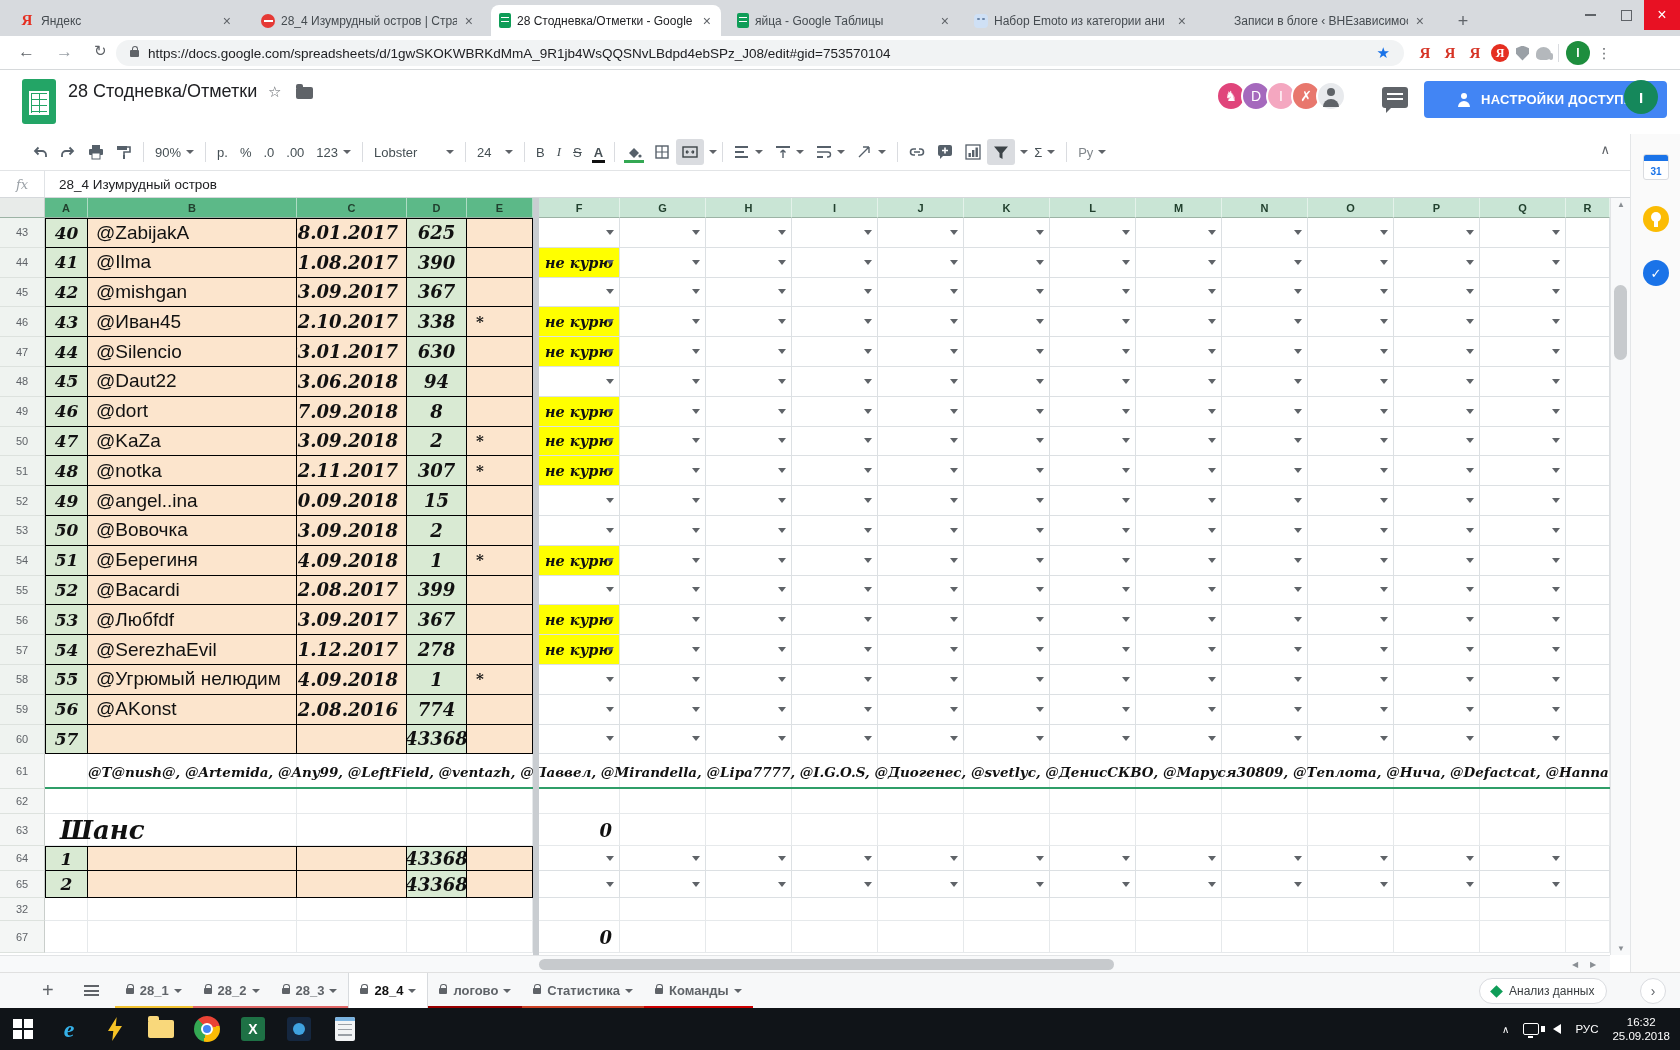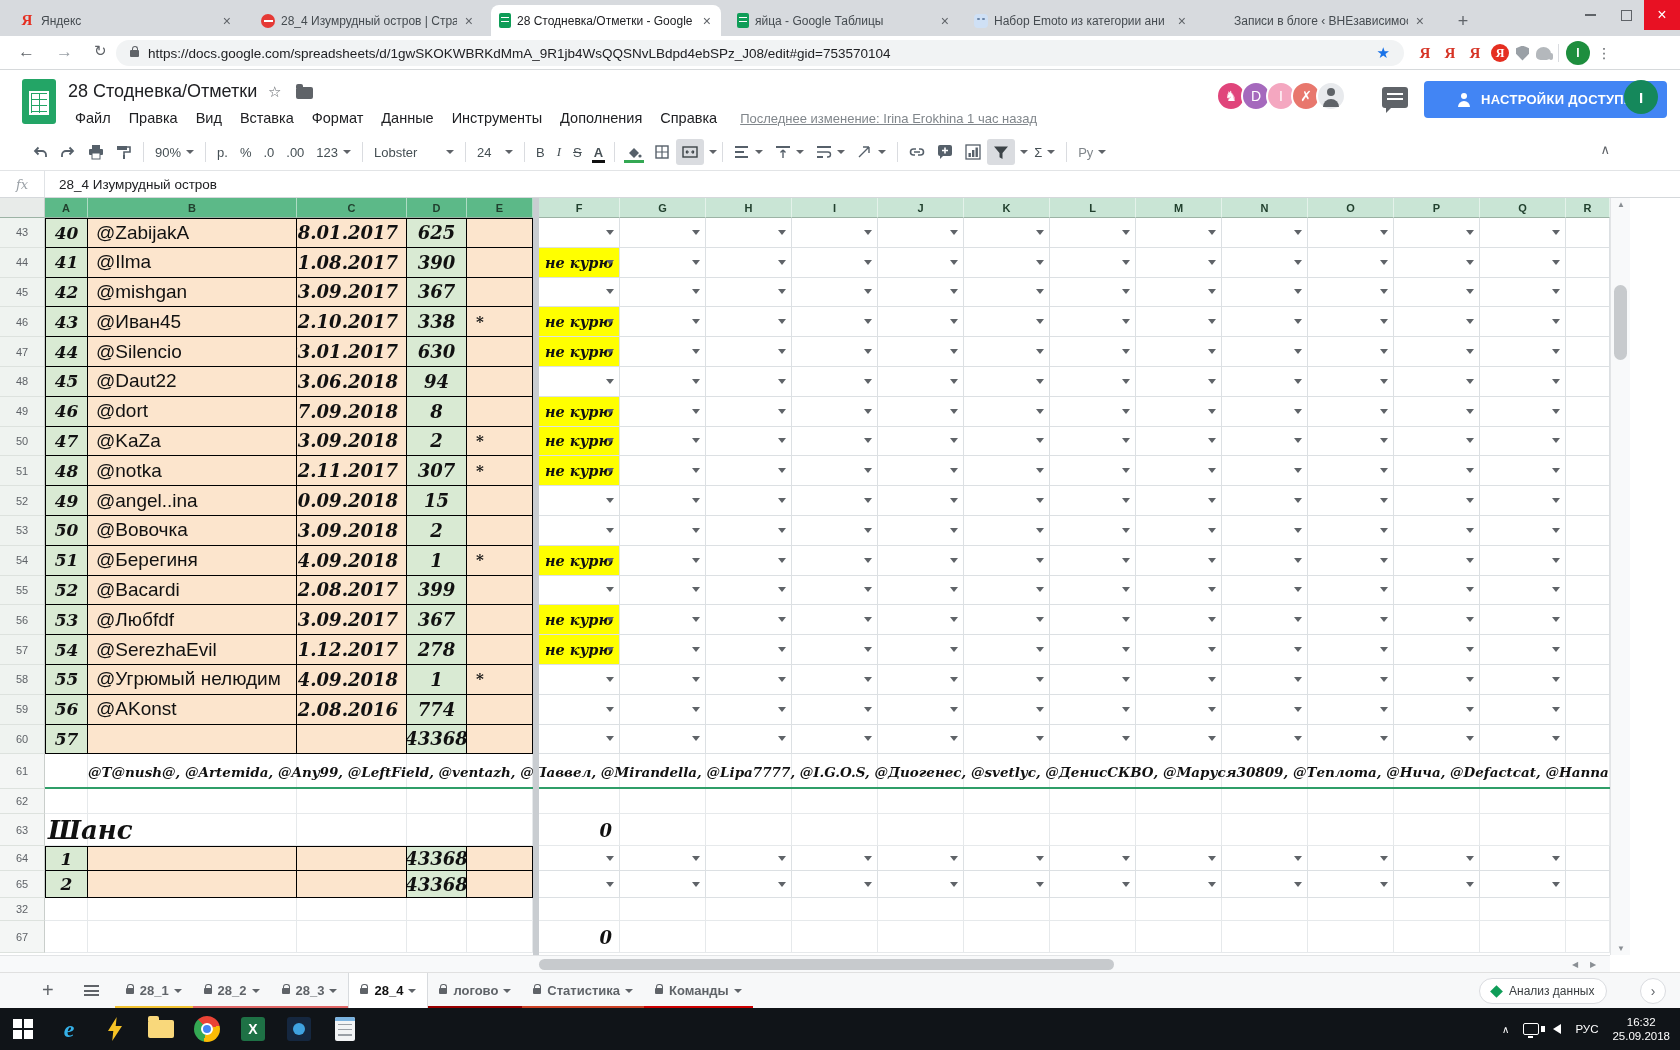--- a/index.html
+++ b/index.html
@@ -244,32 +244,20 @@
     </div>
   </div>
 
   <div class="appheader">
     <div class="sheets-logo">
         <i></i>
       </div>
     <div class="doc-title">28 Стодневка/Отметки</div>
     <span class="title-star">☆</span>
     <span class="folder-move"></span>
-    <div class="menubar">
-      <span class="menu">Файл</span>
-        <span class="menu">Правка</span>
-        <span class="menu">Вид</span>
-        <span class="menu">Вставка</span>
-        <span class="menu">Формат</span>
-        <span class="menu">Данные</span>
-        <span class="menu">Инструменты</span>
-        <span class="menu">Дополнения</span>
-        <span class="menu">Справка</span>
-        <span class="lastedit">Последнее изменение: Irina Erokhina 1 час назад</span>
-    </div>
     <div class="avatars">
         <div class="collab" style="background: rgb(224, 69, 123);">♞</div>
         <div class="collab" style="background: rgb(165, 105, 189);">D</div>
         <div class="collab" style="background: rgb(244, 167, 192);">I</div>
         <div class="collab" style="background: rgb(232, 119, 109);">✗</div>
         <div class="collab anon" style="background: rgb(232, 234, 237);"></div>
       </div>
     <div class="commentico"></div>
     <div class="sharebtn">
       <span class="personico"></span>
@@ -843,21 +831,21 @@
       <div class="c cL" style="left: 792px; top: 616px; width: 86px; height: 32px;"></div>
       <div class="c cL" style="left: 878px; top: 616px; width: 86px; height: 32px;"></div>
       <div class="c cL" style="left: 964px; top: 616px; width: 86px; height: 32px;"></div>
       <div class="c cL" style="left: 1050px; top: 616px; width: 86px; height: 32px;"></div>
       <div class="c cL" style="left: 1136px; top: 616px; width: 86px; height: 32px;"></div>
       <div class="c cL" style="left: 1222px; top: 616px; width: 86px; height: 32px;"></div>
       <div class="c cL" style="left: 1308px; top: 616px; width: 86px; height: 32px;"></div>
       <div class="c cL" style="left: 1394px; top: 616px; width: 86px; height: 32px;"></div>
       <div class="c cL" style="left: 1480px; top: 616px; width: 86px; height: 32px;"></div>
       <div class="c cL" style="left: 1566px; top: 616px; width: 44px; height: 32px;"></div>
-      <div class="c script biglab" style="left: 48px; top: 616px; width: 280px; height: 32px;">Шанс</div>
+      <div class="c script biglab" style="left: 60px; top: 616px; width: 280px; height: 32px;">Шанс</div>
       <div class="c script zeroval" style="left: 539px; top: 616px; width: 77px; height: 32px;">0</div>
       <div class="c gut gutl" style="left: 0px; top: 648px; width: 45px; height: 25px;">64</div>
       <div class="c script cA tbl tt" style="left: 45px; top: 648px; width: 43px; height: 25px;">1</div>
       <div class="c cB tbl tt" style="left: 88px; top: 648px; width: 209px; height: 25px;"></div>
       <div class="c script cC tbl tt" style="left: 297px; top: 648px; width: 110px; height: 25px;"></div>
       <div class="c script cD tbl tt" style="left: 407px; top: 648px; width: 60px; height: 25px;">43368</div>
       <div class="c script cE tbl tt" style="left: 467px; top: 648px; width: 66px; height: 25px;"></div>
       <div class="c cF dd" style="left: 539px; top: 648px; width: 81px; height: 25px;"></div>
       <div class="c cW dd" style="left: 620px; top: 648px; width: 86px; height: 25px;"></div>
       <div class="c cW dd" style="left: 706px; top: 648px; width: 86px; height: 25px;"></div>
@@ -936,20 +924,25 @@
     <div class="vup">▲</div>
     <div class="vthumb"></div>
     <div class="vdn">▼</div>
   </div>
   <div class="hscroll">
     <div class="hthumb"></div>
     <div class="hl hleft">◀</div>
     <div class="hl hright">▶</div>
   </div>
 
+  <div class="sidepanel">
+    <div class="sp calicon">31</div>
+    <div class="sp keepicon"></div>
+    <div class="sp tasksicon">✓</div>
+  </div>
 
   <div class="sheetbar">
     <span class="sb-add">+</span>
     <span class="hamb"></span>
     <div class="sheettabs">
         <div class="stab">
           <span class="lockico"></span>
           <span>28_1</span>
           <span class="caret"></span>
           <span class="bar" style="background: rgb(241, 194, 50);"></span>

